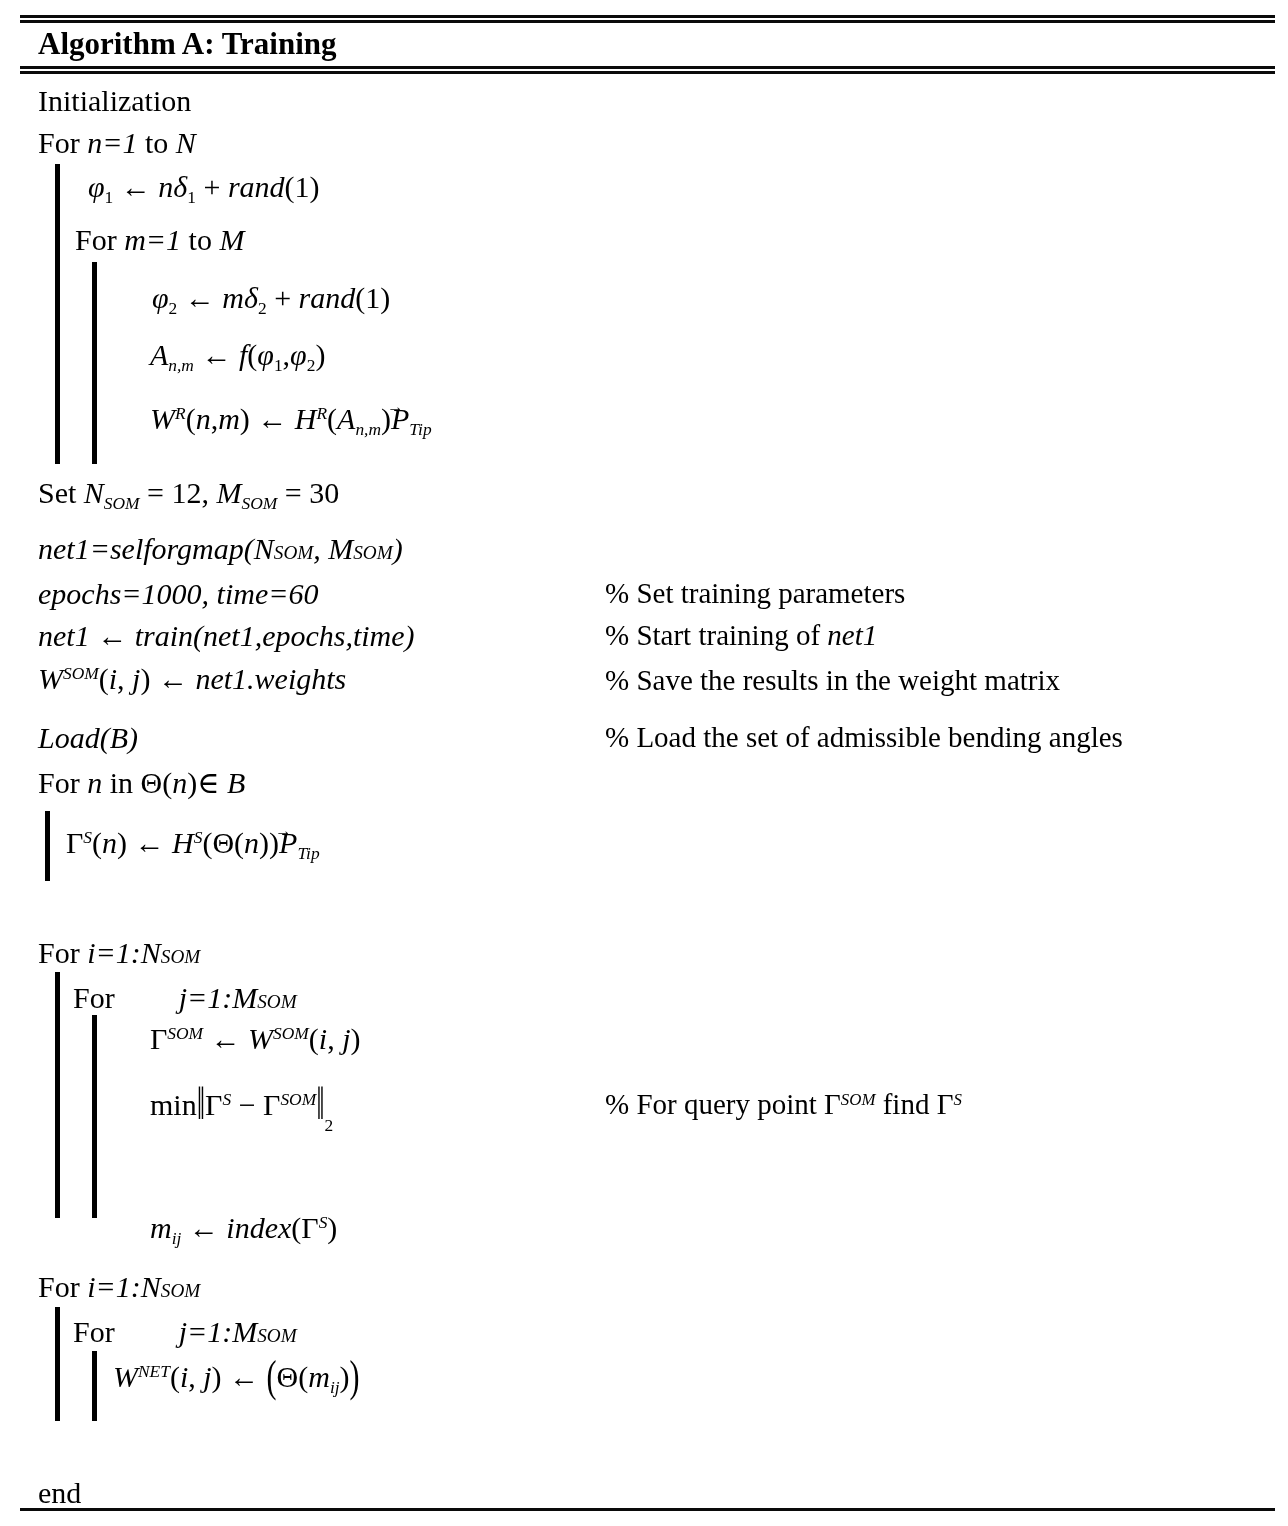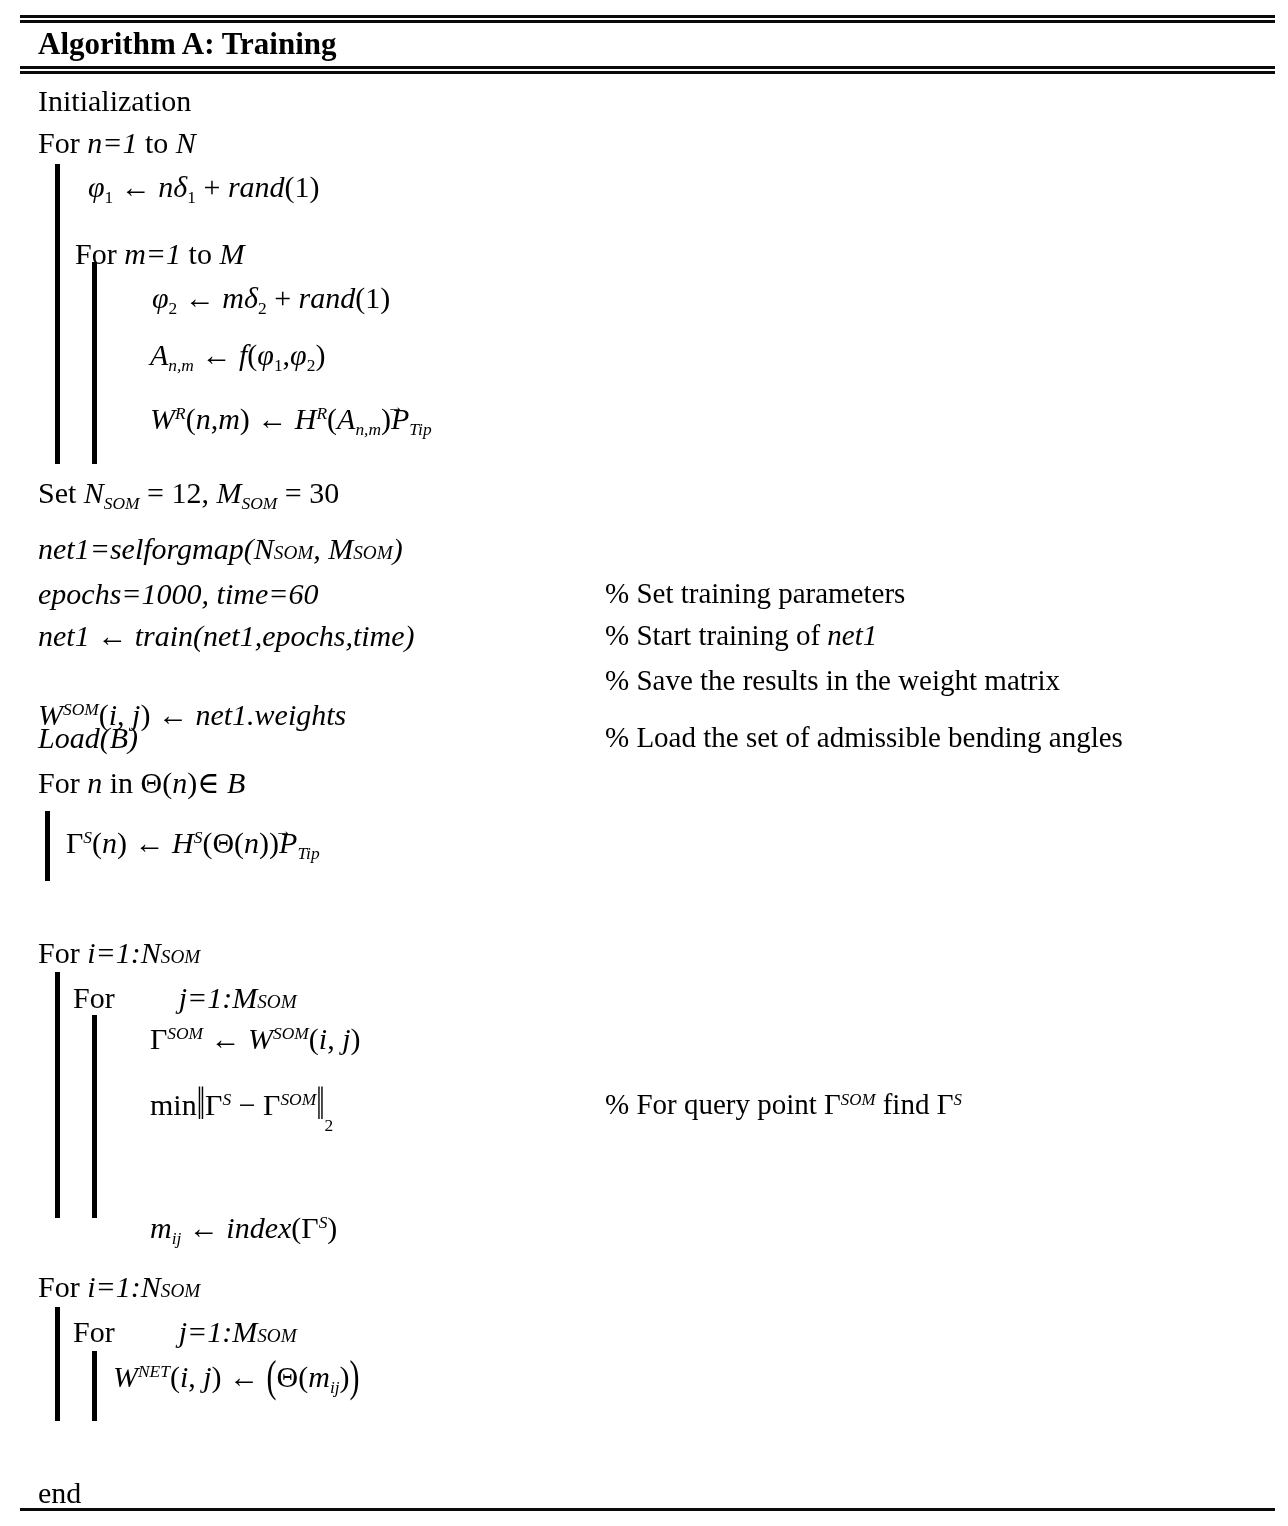--- a/index.html
+++ b/index.html
@@ -51,29 +51,29 @@
   <div class="bar" style="left:92px;top:262px;height:202px;"></div>
   <div class="bar" style="left:45px;top:811px;height:70px;"></div>
   <div class="bar" style="left:55px;top:972px;height:246px;"></div>
   <div class="bar" style="left:92px;top:1015px;height:203px;"></div>
   <div class="bar" style="left:55px;top:1307px;height:114px;"></div>
   <div class="bar" style="left:92px;top:1351px;height:70px;"></div>
 
   <div class="line" style="left:38px;top:84px;"><span class="tk">Initialization</span></div>
   <div class="line" style="left:38px;top:126px;"><span class="tk">For </span><span class="tk i">n=1</span><span class="tk"> to </span><span class="tk i">N</span></div>
   <div class="line" style="left:88px;top:170px;"><span class="tk i">φ</span><span class="tk sub">1</span><span class="tk"> ← </span><span class="tk i">n</span><span class="tk i">δ</span><span class="tk sub">1</span><span class="tk"> + </span><span class="tk i">rand</span><span class="tk">(1)</span></div>
-  <div class="line" style="left:75px;top:237px;"><span class="tk">For </span><span class="tk i">m=1</span><span class="tk"> to </span><span class="tk i">M</span></div>
+  <div class="line" style="left:75px;top:223px;"><span class="tk">For </span><span class="tk i">m=1</span><span class="tk"> to </span><span class="tk i">M</span></div>
   <div class="line" style="left:152px;top:281px;"><span class="tk i">φ</span><span class="tk sub">2</span><span class="tk"> ← </span><span class="tk i">m</span><span class="tk i">δ</span><span class="tk sub">2</span><span class="tk"> + </span><span class="tk i">rand</span><span class="tk">(1)</span></div>
   <div class="line" style="left:150px;top:338px;"><span class="tk i">A</span><span class="tk sub i">n,m</span><span class="tk"> ← </span><span class="tk i">f</span><span class="tk">(</span><span class="tk i">φ</span><span class="tk sub">1</span><span class="tk">,</span><span class="tk i">φ</span><span class="tk sub">2</span><span class="tk">)</span></div>
   <div class="line" style="left:150px;top:402px;"><span class="tk i">W</span><span class="tk sup i">R</span><span class="tk">(</span><span class="tk i">n</span><span class="tk">,</span><span class="tk i">m</span><span class="tk">) ← </span><span class="tk i">H</span><span class="tk sup i">R</span><span class="tk">(</span><span class="tk i">A</span><span class="tk sub i">n,m</span><span class="tk">)</span><span class="tk i">P</span><span class="tk varrow">→</span><span class="tk sub i">Tip</span></div>
   <div class="line" style="left:38px;top:476px;"><span class="tk">Set </span><span class="tk i">N</span><span class="tk sub i">SOM</span><span class="tk"> = 12, </span><span class="tk i">M</span><span class="tk sub i">SOM</span><span class="tk"> = 30</span></div>
   <div class="line" style="left:38px;top:532px;"><span class="tk i">net1=selforgmap(</span><span class="tk i">N</span><span class="tk sc i">SOM</span><span class="tk i">, </span><span class="tk i">M</span><span class="tk sc i">SOM</span><span class="tk i">)</span></div>
   <div class="line" style="left:38px;top:577px;"><span class="tk i">epochs=1000, time=60</span></div>
   <div class="line" style="left:38px;top:619px;"><span class="tk i">net1</span><span class="tk"> ← </span><span class="tk i">train(net1,epochs,time)</span></div>
-  <div class="line" style="left:38px;top:662px;margin-top:36px;"><span class="tk i">W</span><span class="tk sup i">SOM</span><span class="tk">(</span><span class="tk i">i</span><span class="tk">, </span><span class="tk i">j</span><span class="tk">) ← </span><span class="tk i">net</span><span class="tk i">1.</span><span class="tk i">weights</span></div>
+  <div class="line" style="left:38px;top:662px;"><span class="tk i">W</span><span class="tk sup i">SOM</span><span class="tk">(</span><span class="tk i">i</span><span class="tk">, </span><span class="tk i">j</span><span class="tk">) ← </span><span class="tk i">net</span><span class="tk i">1.</span><span class="tk i">weights</span></div>
   <div class="line" style="left:38px;top:721px;"><span class="tk i">Load(B)</span></div>
   <div class="line" style="left:38px;top:766px;"><span class="tk">For </span><span class="tk i">n</span><span class="tk"> in </span><span class="tk">Θ(</span><span class="tk i">n</span><span class="tk">)</span><span class="tk">∈ </span><span class="tk i">B</span></div>
   <div class="line" style="left:66px;top:826px;"><span class="tk">Γ</span><span class="tk sup i">S</span><span class="tk">(</span><span class="tk i">n</span><span class="tk">) ← </span><span class="tk i">H</span><span class="tk sup i">S</span><span class="tk">(Θ(</span><span class="tk i">n</span><span class="tk">))</span><span class="tk i">P</span><span class="tk varrow">→</span><span class="tk sub i">Tip</span></div>
   <div class="line" style="left:38px;top:936px;"><span class="tk">For </span><span class="tk i">i=1:N</span><span class="tk sc i">SOM</span></div>
   <div class="line" style="left:73px;top:981px;"><span class="tk">For</span><span class="tk gap"> </span><span class="tk i">j=1:M</span><span class="tk sc i">SOM</span></div>
   <div class="line" style="left:150px;top:1022px;"><span class="tk">Γ</span><span class="tk sup i">SOM</span><span class="tk"> ← </span><span class="tk i">W</span><span class="tk sup i">SOM</span><span class="tk">(</span><span class="tk i">i</span><span class="tk">, </span><span class="tk i">j</span><span class="tk">)</span></div>
   <div class="line" style="left:150px;top:1088px;"><span class="tk">min</span><span class="tk norm">‖</span><span class="tk">Γ</span><span class="tk sup i">S</span><span class="tk"> − </span><span class="tk">Γ</span><span class="tk sup i">SOM</span><span class="tk norm">‖</span><span class="tk nsub">2</span></div>
   <div class="line" style="left:150px;top:1180px;margin-top:31px;"><span class="tk i">m</span><span class="tk sub i">ij</span><span class="tk"> ← </span><span class="tk i">index</span><span class="tk">(Γ</span><span class="tk sup i">S</span><span class="tk">)</span></div>
   <div class="line" style="left:38px;top:1270px;"><span class="tk">For </span><span class="tk i">i=1:N</span><span class="tk sc i">SOM</span></div>
   <div class="line" style="left:73px;top:1315px;"><span class="tk">For</span><span class="tk gap"> </span><span class="tk i">j=1:M</span><span class="tk sc i">SOM</span></div>

